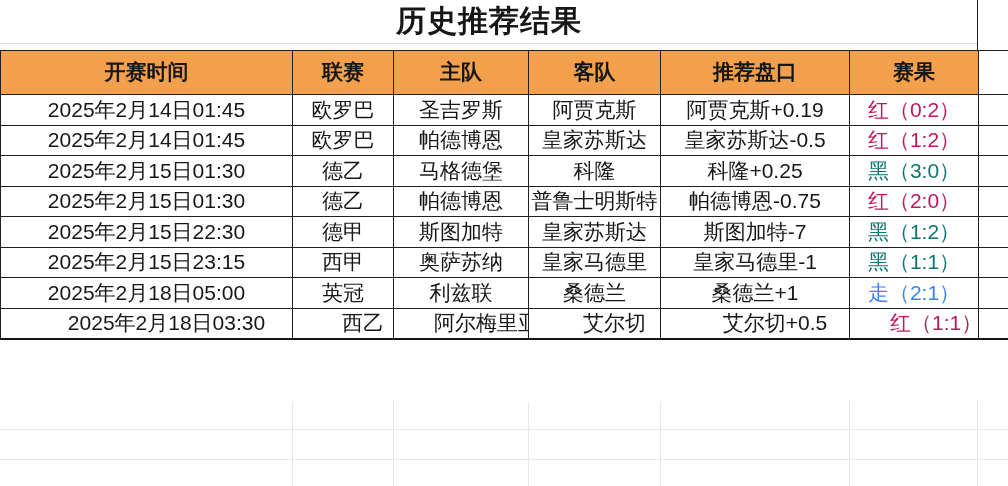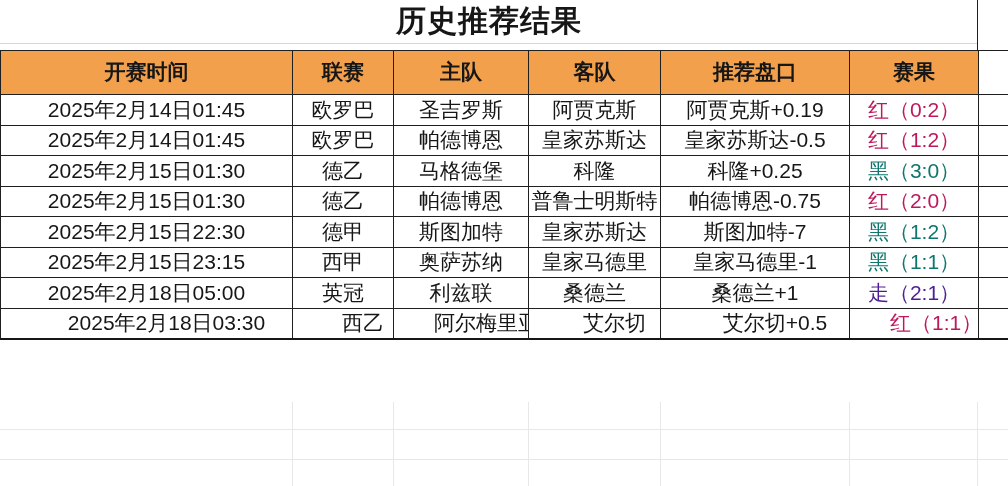--- a/index.html
+++ b/index.html
@@ -23,21 +23,21 @@
   table.results th, table.results td{
     border:1px solid #1f1f1f;text-align:center;vertical-align:middle;
     padding:0;overflow:hidden;white-space:nowrap;font-size:21px;line-height:1.15;
   }
   table.results th{height:43px;font-weight:bold;background:#F2A04C;}
   table.results th.stub{background:#ffffff;}
   table.results td{height:29.5px;font-weight:normal;}
   table.results th:last-child, table.results td:last-child{border-right:none;}
   table.results tr:last-child td{border-bottom:2px solid #161616;padding-left:40px;}
   td.result-cell.win{color:#be185d;}
-  td.result-cell.push{color:#4c1d95;}
+  td.result-cell.push{color:#3b82f6;}
   td.result-cell.loss{color:#0f766e;}
   .empty-grid{position:absolute;top:402px;left:0;width:1008px;height:84px;}
   .empty-grid .h{position:absolute;left:0;width:1008px;height:1px;background:#f0e3e3;}
   .empty-grid .v{position:absolute;top:0;width:1px;height:84px;background:#eae7e7;}
 </style>
 </head>
 <body>
 
 <div class="sheet">
 

